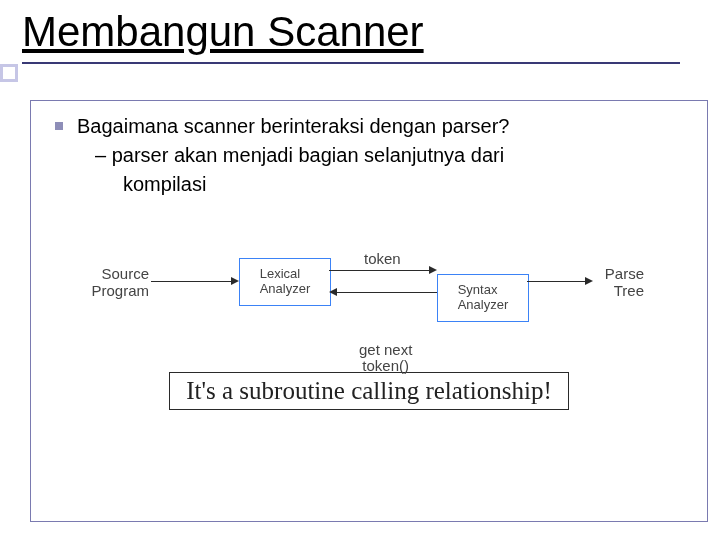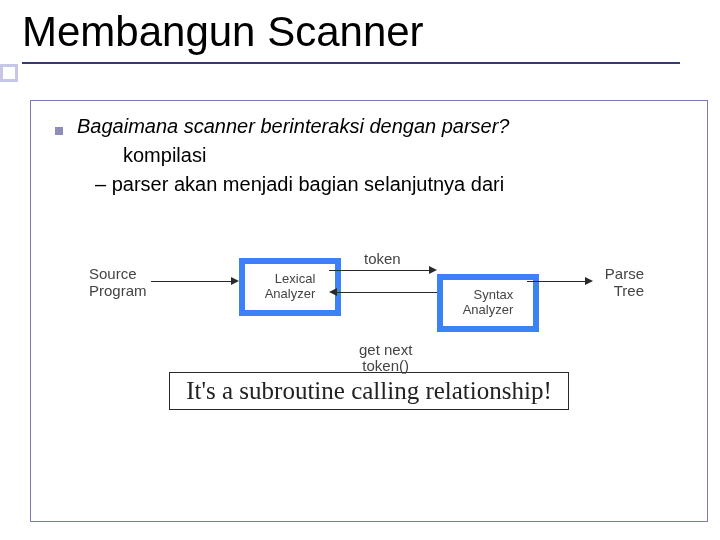--- a/index.html
+++ b/index.html
@@ -20,20 +20,21 @@
   .title-area {
     position: absolute;
     left: 22px;
     top: 8px;
     width: 680px;
   }
   .title-text {
     font-size: 42px;
     letter-spacing: 0px;
     font-weight: 400;
+    text-decoration: underline;
   }
   .title-rule {
     border: none;
     border-top: 2px solid #393975;
     margin: 6px 0 0 0;
     width: 658px;
   }
   .accent-sq {
     position: absolute;
     left: 0px;
@@ -49,25 +50,24 @@
     left: 30px;
     top: 100px;
     width: 678px;
     height: 422px;
     border: 1px solid #7a7ab0;
     box-sizing: border-box;
     padding: 10px 24px 10px 24px;
   }
   .l1 {
     display: flex;
-    align-items: center;
+    align-items: flex-start;
     font-size: 20px;
     line-height: 1.35;
     margin: 2px 0;
-    font-style: italic;
   }
   .bullet-sq {
     width: 8px;
     height: 8px;
     background: #8e8eb8;
     flex: 0 0 auto;
     margin-top: 9px;
     margin-right: 14px;
   }
   .l1-text { flex: 1 1 auto; }
@@ -83,23 +83,23 @@
     position: relative;
     width: 560px;
     height: 130px;
     margin: 26px auto 0 auto;
     font-family: Arial, sans-serif;
     color: #444;
     font-size: 13px;
   }
   .dbox {
     position: absolute;
-    border: 6px solid #3b82f6;
+    border: 1px solid #3b82f6;
     background: #fff;
-    text-align: right;
+    text-align: left;
     display: flex;
     align-items: center;
     justify-content: center;
     line-height: 1.15;
     font-size: 13px;
   }
   .lbl {
     position: absolute;
     font-size: 15px;
     color: #444;
@@ -147,30 +147,30 @@
     <hr class="title-rule">
   </div>
 
   <div class="body-area">
 
     <div class="l1">
       <div class="bullet-sq"></div>
       <div class="l1-text">Bagaimana  scanner berinteraksi dengan  parser?</div>
     </div>
     <div class="l2">
-      <span class="indent2"></span><span>kompilasi</span>
+      <span>– parser akan menjadi bagian selanjutnya dari</span>
     </div>
     <div class="l2">
-      <span>– parser akan menjadi bagian selanjutnya dari</span>
+      <span class="indent2"></span><span>kompilasi</span>
     </div>
 
 
     <div class="diagram">
 
-      <div class="lbl" style="left:0px; top:42px; text-align:left; width:60px; white-space:normal; line-height:1.1;">Source
+      <div class="lbl" style="left:0px; top:42px; text-align:right; width:60px; white-space:normal; line-height:1.1;">Source
 Program</div>
       <div class="lbl" style="left:505px; top:42px; text-align:right; width:50px; white-space:normal; line-height:1.1;">Parse
 Tree</div>
 
       <div class="dbox" style="left:150px; top:34px; width:90px; height:46px; white-space:pre-line;">Lexical
 Analyzer</div>
       <div class="dbox" style="left:348px; top:34px; width:90px; height:46px; white-space:pre-line;margin-top:16px;">Syntax
 Analyzer</div>
 
       <div class="arrow-line" style="left:62px; top:57px; width:80px;"></div>

